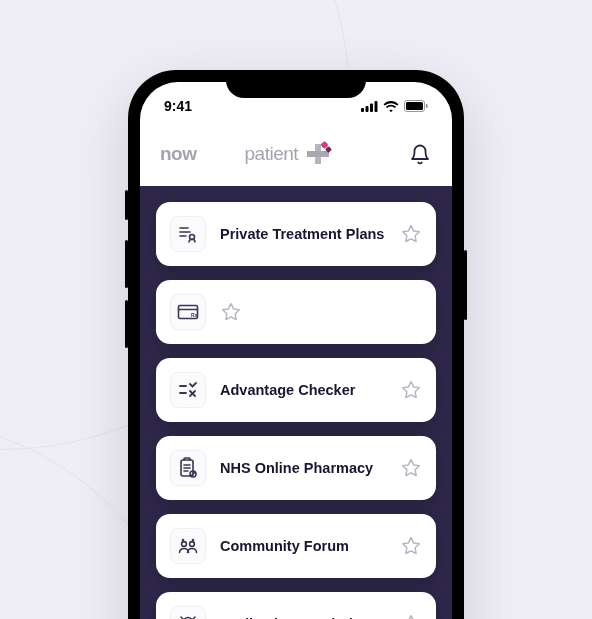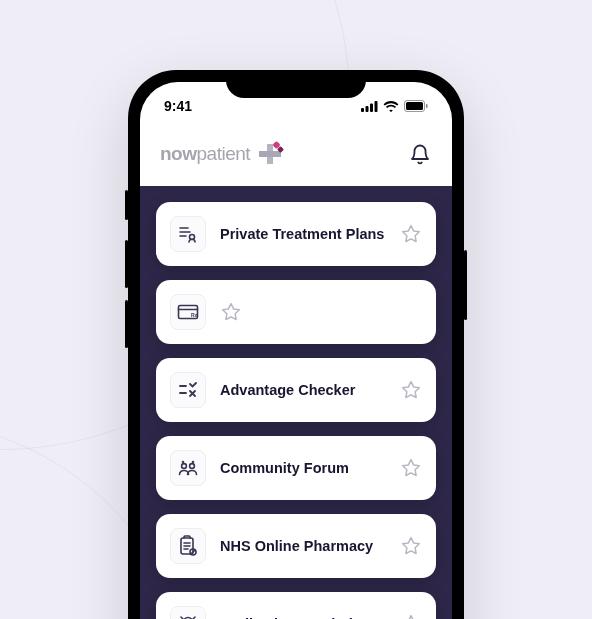--- a/index.html
+++ b/index.html
@@ -100,21 +100,21 @@
       display: flex;
       align-items: center;
       gap: 4px;
     }
     .logo-text {
       font-size: 19px;
       color: #a5a5b0;
       letter-spacing: -0.5px;
     }
     .logo-text .bold { font-weight: 700; margin-top: 16px; }
-    .logo-text .light { font-weight: 400; }
+    .logo-text .light { font-weight: 400; margin-left: 48px; }
     .logo-mark {
       position: relative;
       width: 28px;
       height: 28px;
     }
     .content {
       padding: 16px;
       display: flex;
       flex-direction: column;
       gap: 14px;
@@ -264,59 +264,59 @@
         <div class="card-label">Advantage Checker</div>
         <div class="star-btn">
           <svg width="20" height="20" viewBox="0 0 24 24" fill="none" stroke="#b8b5c4" stroke-width="1.8" stroke-linejoin="round">
             <polygon points="12 2 15.09 8.26 22 9.27 17 14.14 18.18 21.02 12 17.77 5.82 21.02 7 14.14 2 9.27 8.91 8.26 12 2"></polygon>
           </svg>
         </div>
       </div>
 
       <div class="card">
         <div class="icon-box">
-          <svg width="22" height="18" viewBox="0 0 22 18" fill="none" stroke="#3a3552" stroke-width="1.6" stroke-linecap="round" stroke-linejoin="round">
-            <circle cx="7" cy="7" r="2.4"></circle>
-            <circle cx="15" cy="7" r="2.4"></circle>
-            <path d="M2.5 15.5c0-2.2 2-4 4.5-4s4.5 1.8 4.5 4"></path>
-            <path d="M10.5 15.5c0-2.2 2-4 4.5-4s4.5 1.8 4.5 4"></path>
-            <circle cx="6" cy="3" r="0.5" fill="#3a3552"></circle>
-            <circle cx="16" cy="3" r="0.5" fill="#3a3552"></circle>
-          </svg>
-        </div>
-        <div class="card-label">Community Forum</div>
-        <div class="star-btn">
-          <svg width="20" height="20" viewBox="0 0 24 24" fill="none" stroke="#b8b5c4" stroke-width="1.8" stroke-linejoin="round">
-            <polygon points="12 2 15.09 8.26 22 9.27 17 14.14 18.18 21.02 12 17.77 5.82 21.02 7 14.14 2 9.27 8.91 8.26 12 2"></polygon>
-          </svg>
-        </div>
-      </div>
-
-      <div class="card">
-        <div class="icon-box">
           <svg width="20" height="22" viewBox="0 0 20 22" fill="none" stroke="#3a3552" stroke-width="1.6" stroke-linecap="round" stroke-linejoin="round">
             <rect x="3" y="3" width="12" height="16" rx="2"></rect>
             <path d="M6 3V2a1 1 0 011-1h4a1 1 0 011 1v1"></path>
             <line x1="6" y1="8" x2="12" y2="8"></line>
             <line x1="6" y1="11" x2="12" y2="11"></line>
             <line x1="6" y1="14" x2="10" y2="14"></line>
             <circle cx="15" cy="17" r="3"></circle>
             <line x1="13.5" y1="18.5" x2="16.5" y2="15.5"></line>
           </svg>
         </div>
         <div class="card-label">NHS Online Pharmacy</div>
         <div class="star-btn">
           <svg width="20" height="20" viewBox="0 0 24 24" fill="none" stroke="#b8b5c4" stroke-width="1.8" stroke-linejoin="round">
             <polygon points="12 2 15.09 8.26 22 9.27 17 14.14 18.18 21.02 12 17.77 5.82 21.02 7 14.14 2 9.27 8.91 8.26 12 2"></polygon>
           </svg>
         </div>
       </div>
 
       <div class="card">
         <div class="icon-box">
+          <svg width="22" height="18" viewBox="0 0 22 18" fill="none" stroke="#3a3552" stroke-width="1.6" stroke-linecap="round" stroke-linejoin="round">
+            <circle cx="7" cy="7" r="2.4"></circle>
+            <circle cx="15" cy="7" r="2.4"></circle>
+            <path d="M2.5 15.5c0-2.2 2-4 4.5-4s4.5 1.8 4.5 4"></path>
+            <path d="M10.5 15.5c0-2.2 2-4 4.5-4s4.5 1.8 4.5 4"></path>
+            <circle cx="6" cy="3" r="0.5" fill="#3a3552"></circle>
+            <circle cx="16" cy="3" r="0.5" fill="#3a3552"></circle>
+          </svg>
+        </div>
+        <div class="card-label">Community Forum</div>
+        <div class="star-btn">
+          <svg width="20" height="20" viewBox="0 0 24 24" fill="none" stroke="#b8b5c4" stroke-width="1.8" stroke-linejoin="round">
+            <polygon points="12 2 15.09 8.26 22 9.27 17 14.14 18.18 21.02 12 17.77 5.82 21.02 7 14.14 2 9.27 8.91 8.26 12 2"></polygon>
+          </svg>
+        </div>
+      </div>
+
+      <div class="card">
+        <div class="icon-box">
           <svg width="20" height="20" viewBox="0 0 20 20" fill="none" stroke="#3a3552" stroke-width="1.6" stroke-linecap="round" stroke-linejoin="round">
             <path d="M14.5 8a4.5 4.5 0 10-9 0c0 5-2 6.5-2 6.5h13s-2-1.5-2-6.5"></path>
             <path d="M11.4 17a1.6 1.6 0 01-2.8 0"></path>
             <line x1="3" y1="3" x2="5" y2="5"></line>
             <line x1="17" y1="3" x2="15" y2="5"></line>
           </svg>
         </div>
         <div class="card-label">Medication Reminders</div>
         <div class="star-btn">
           <svg width="20" height="20" viewBox="0 0 24 24" fill="none" stroke="#b8b5c4" stroke-width="1.8" stroke-linejoin="round">

